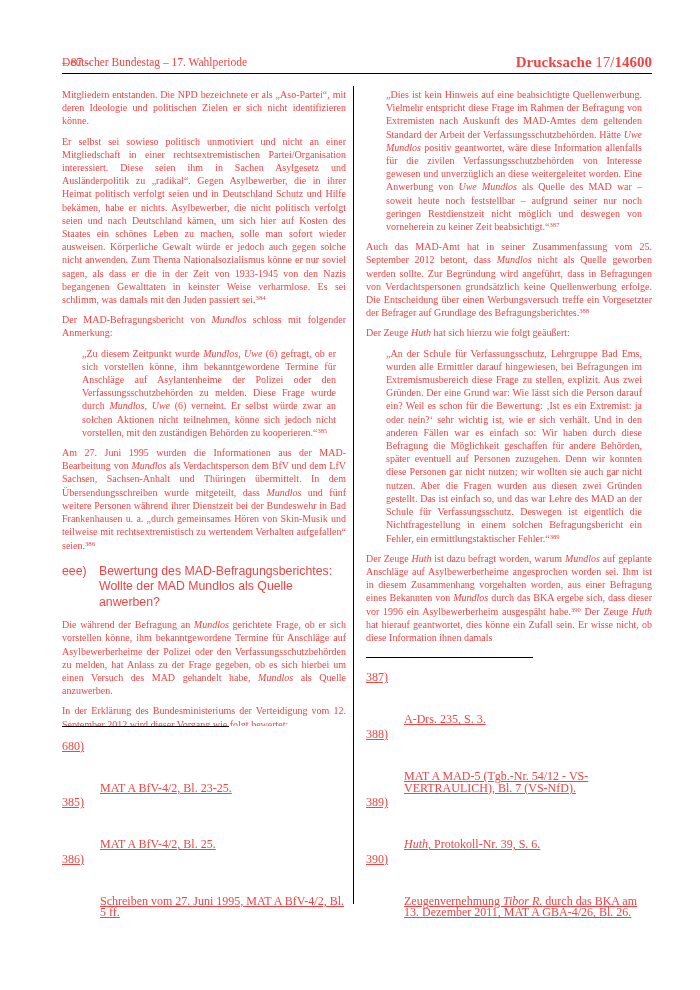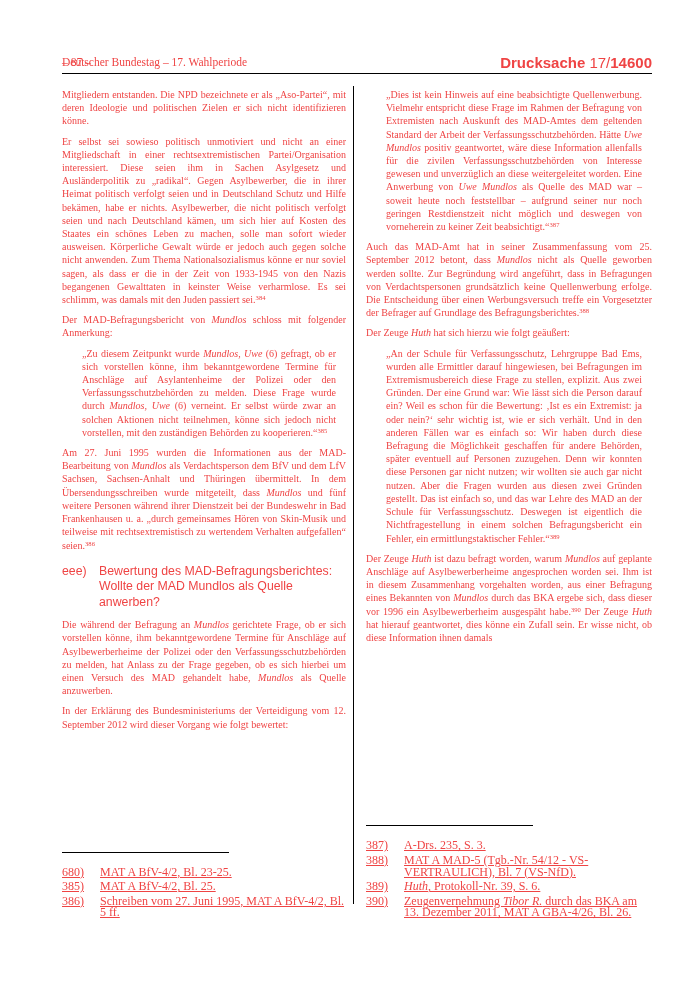--- a/index.html
+++ b/index.html
@@ -6,21 +6,21 @@
   html, body { margin: 0; padding: 0; }
   body { width: 700px; height: 990px; background: #ffffff; }
   .page {
     position: relative; width: 700px; height: 938px; background: #ffffff;
     color: #ef4444; font-family: "Liberation Serif", "DejaVu Serif", serif;
   }
   
   .hdr { position: absolute; left: 62px; right: 48px; top: 50px; height: 21px; }
   .hdr-left  { position: absolute; left: 0; bottom: 3px; font-size: 11.5px; white-space: nowrap; }
   .hdr-center{ position: absolute; left: 0; right: 0; bottom: 3px; text-align: left; font-size: 11.5px; }
-  .hdr-right { position: absolute; right: 0; bottom: 0; font-family: Liberation Sans, sans-serif;
+  .hdr-right { position: absolute; right: 0; bottom: 0; font-family: Liberation Serif, serif;
                font-size: 15px; font-weight: bold; white-space: nowrap; }
   .hdr-right .num-light { font-weight: normal; }
   .hdr-rule { position: absolute; left: 62px; right: 48px; top: 73px; border-top: 1.4px solid #000; }
   
   .divider { position: absolute; left: 353px; top: 86px; width: 1px; height: 818px; background: #000; }
   
   .col { position: absolute; top: 88px; height: 834px; display: flex; flex-direction: column; }
   .col-left  { left: 62px;  width: 284px; }
   .col-right { left: 366px; width: 286px; }
   .col-body { flex: 1 1 auto; overflow: hidden; }
@@ -29,21 +29,21 @@
   sup { font-size: 0.66em; line-height: 0; position: relative; top: -0.45em; vertical-align: baseline; }
   .heading { display: flex; font-family: "Liberation Sans", sans-serif; font-weight: normal;
              font-size: 12.3px; line-height: 15.5px; margin: 12px 0 8px 0; text-align: left; }
   .h-label { flex: 0 0 37px; }
   .h-text  { flex: 1; }
   
   .fn-block { margin-top: auto; }
   .fn-rule { width: 167px; border-top: 1px solid #000; margin-bottom: 14px; }
   .fn-row { display: flex; font-size: 12px; line-height: 11.6px; margin-bottom: 3px; text-decoration: underline; }
   .fn-num { flex: 0 0 38px; }
-  .fn-text { flex: 1; }
+  .fn-text { flex: 1; margin-top: 42px; }
 </style>
 </head>
 <body>
 
 <div class="page">
 
   <div class="hdr">
     <span class="hdr-left">Deutscher Bundestag – 17. Wahlperiode</span>
     <span class="hdr-center">– 87 –</span>
     <span class="hdr-right"><span>Drucksache </span><span class="num-light">17/</span><span>14600</span></span>

